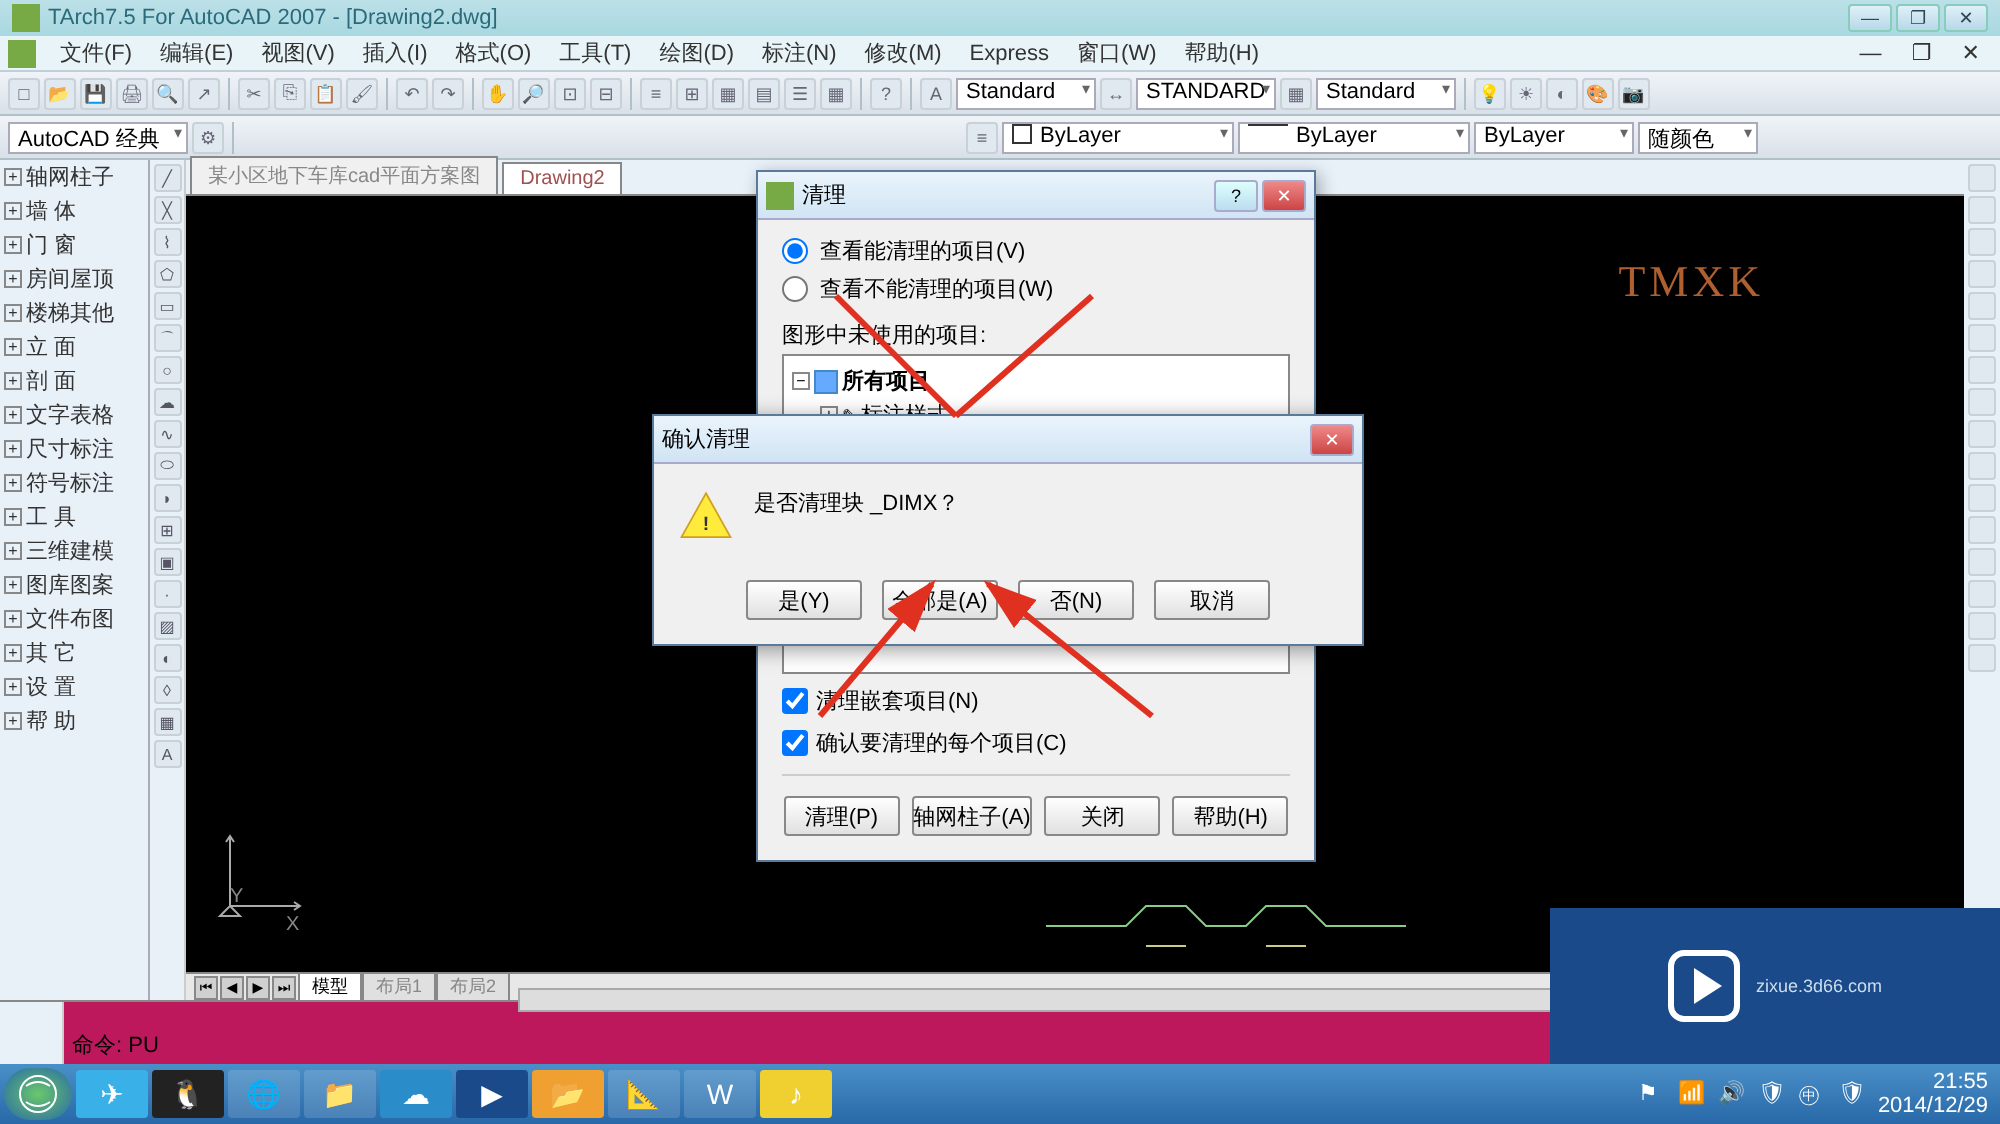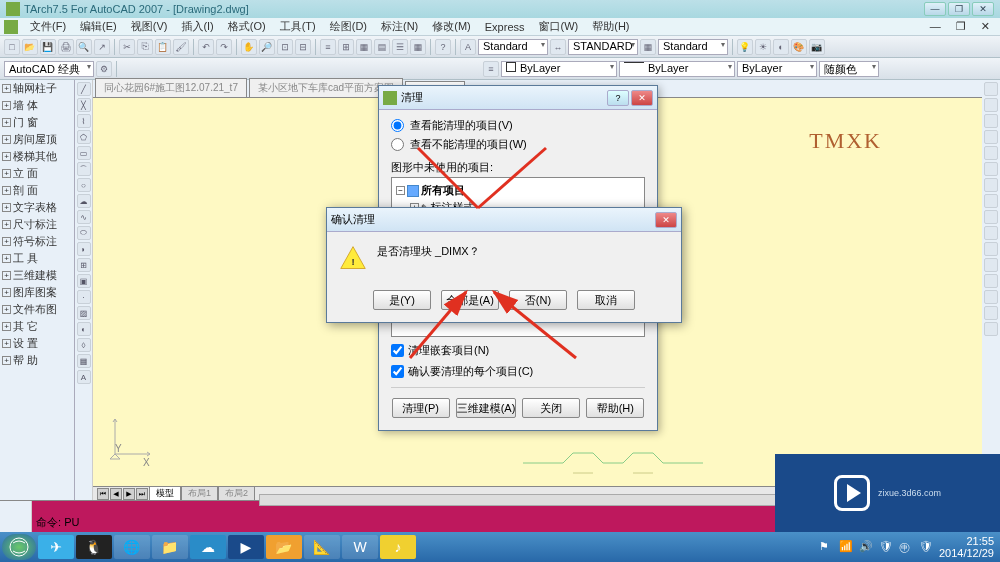--- a/index.html
+++ b/index.html
@@ -31,21 +31,21 @@
 .left-panel .item .exp { width: 9px; height: 9px; border: 1px solid #888; display: inline-flex; align-items: center; justify-content: center; font-size: 8px; line-height: 1; }
 
 .vtoolbar { width: 18px; background: #e8f0f8; border-right: 1px solid #ccc; display: flex; flex-direction: column; align-items: center; gap: 2px; padding-top: 2px; }
 .vtoolbar .vbtn { width: 14px; height: 14px; background:#e0e8f0; border:1px solid #c8d0d8; border-radius:2px; font-size:8px; display:flex; align-items:center; justify-content:center; color:#556; }
 
 .canvas-area { flex: 1; display: flex; flex-direction: column; }
 .doc-tabs { height: 18px; background: #e8f0f8; display: flex; align-items: flex-end; padding-left: 2px; border-bottom: 1px solid #888; }
 .doc-tab { padding: 2px 8px; background: #fff; border: 1px solid #888; border-bottom: none; margin-right: 2px; font-size: 10px; color: #a05050; }
 .doc-tab.inactive { color: #888; background:#f0f0f0; }
 
-.viewport { flex: 1; background: #fef9c3; position: relative; }
+.viewport { flex: 1; background: #000000; position: relative; }
 .watermark { position: absolute; top: 30px; right: 100px; color: #b06030; font-size: 22px; font-family: serif; letter-spacing: 2px; }
 .ucs { position: absolute; bottom: 20px; left: 12px; }
 .ucs-y { position:absolute; bottom:12px; left:10px; color:#888; font-size:10px; }
 .ucs-x { position:absolute; bottom:-2px; left:38px; color:#888; font-size:10px; }
 .ucs svg { stroke:#aaa; fill:none; }
 
 .model-tabs { height: 14px; background: #e8e8e8; display: flex; align-items: center; padding-left: 4px; border-top:1px solid #888; }
 .model-tabs .mt-btn { width:12px; height:12px; background:#d0d0d0; border:1px solid #888; margin-right:1px; font-size:7px; display:flex; align-items:center; justify-content:center; }
 .model-tabs .mt-tab { padding:0 6px; background:#fff; border:1px solid #888; font-size:9px; }
 .model-tabs .mt-tab.inactive { background:#e0e0e0; color:#888; }
@@ -308,21 +308,20 @@
     <span class="vbtn">·</span>
     <span class="vbtn">▨</span>
     <span class="vbtn">◐</span>
     <span class="vbtn">◊</span>
     <span class="vbtn">▦</span>
     <span class="vbtn">A</span>
   </div>
 
   <div class="canvas-area">
     <div class="doc-tabs">
-      <div class="doc-tab inactive">同心花园6#施工图12.07.21_t7</div>
       <div class="doc-tab inactive">某小区地下车库cad平面方案图</div>
       <div class="doc-tab">Drawing2</div>
     </div>
     <div class="viewport">
       <div class="watermark">TMXK</div>
       <div class="ucs">
         <svg width="50" height="50">
             <path d="M10 40 L10 5 M8 8 L10 5 L12 8 M10 40 L45 40 M42 38 L45 40 L42 42 M10 40 L5 45 L15 45 Z"></path>
           </svg>
         <span class="ucs-y">Y</span>
@@ -472,21 +471,21 @@
     <label class="check-row">
         <input type="checkbox" checked="" style="">
         <span>清理嵌套项目(N)</span>
       </label>
     <label class="check-row">
         <input type="checkbox" checked="" style="">
         <span>确认要清理的每个项目(C)</span>
       </label>
     <div class="dlg-buttons">
       <button class="dlg-btn">清理(P)</button>
-      <button class="dlg-btn">三维建模(A)</button>
+      <button class="dlg-btn">轴网柱子(A)</button>
       <button class="dlg-btn">关闭</button>
       <button class="dlg-btn">帮助(H)</button>
     </div>
   </div>
 </div>
 
 <div class="dlg-confirm">
   <div class="dlg-title">
     <span class="dt">确认清理</span>
     <div class="dctl">

